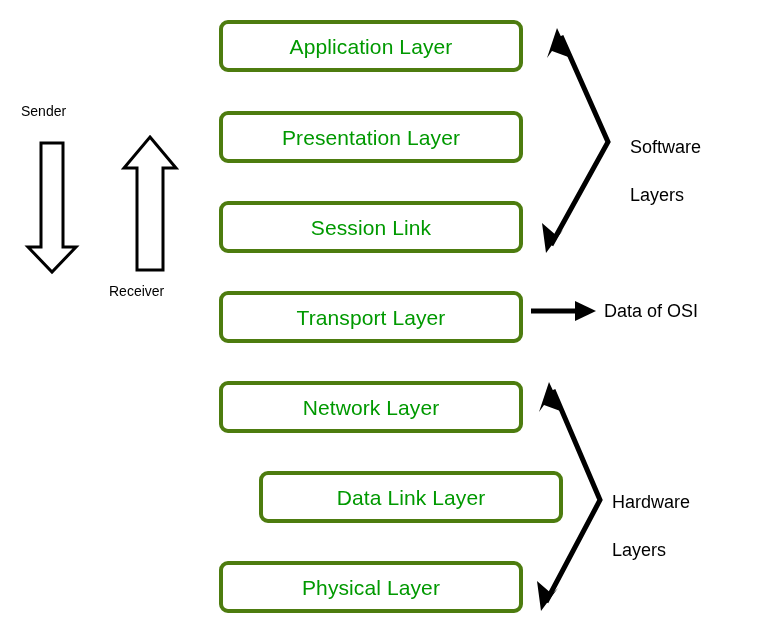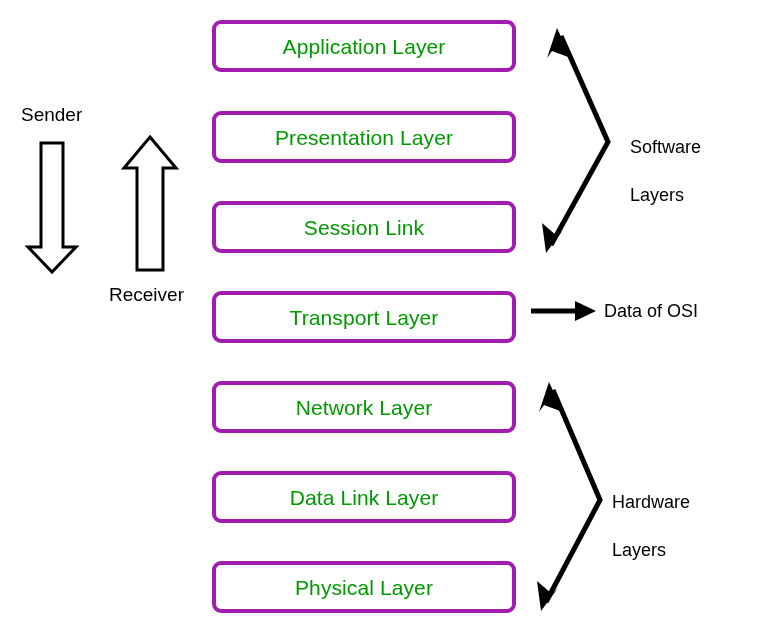--- a/index.html
+++ b/index.html
@@ -21,44 +21,44 @@
   #svg-layer {
     position: absolute;
     left: 0;
     top: 0;
     width: 781px;
     height: 638px;
     pointer-events: none;
   }
   .layer-box {
     position: absolute;
-    left: 212px;
+    left: 219px;
     width: 304px;
     height: 52px;
     box-sizing: border-box;
-    border: 4px solid #a21caf;
+    border: 4px solid #4d7c0f;
     border-radius: 9px;
     background: #ffffff;
     display: flex;
     align-items: center;
     justify-content: center;
   }
   .layer-label {
     color: #009900;
     font-family: "Liberation Sans", sans-serif;
     font-size: 21px;
     line-height: 1;
     letter-spacing: 0.1px;
     white-space: nowrap;
   }
   .side-label {
     position: absolute;
     color: #000000;
     font-family: "Liberation Sans", sans-serif;
-    font-size: 19px;
+    font-size: 14px;
     line-height: 1.35;
     white-space: nowrap;
   }
   .annot-label {
     position: absolute;
     color: #000000;
     font-family: "Liberation Sans", sans-serif;
     font-size: 18px;
     line-height: 1.33;
     white-space: pre-line;
@@ -105,21 +105,21 @@
   </div>
 
   <div class="layer-box" style="top:291px;justify-content:center;">
     <span class="layer-label">Transport Layer</span>
   </div>
 
   <div class="layer-box" style="top:381px;">
     <span class="layer-label">Network Layer</span>
   </div>
 
-  <div class="layer-box" style="top:471px;">
+  <div class="layer-box" style="top:471px;margin-left:40px;">
     <span class="layer-label">Data Link Layer</span>
   </div>
 
   <div class="layer-box" style="top:561px;">
     <span class="layer-label">Physical Layer</span>
   </div>
 
   <div class="side-label" id="lbl-sender">Sender</div>
 
   <div class="side-label" id="lbl-receiver">Receiver</div>

